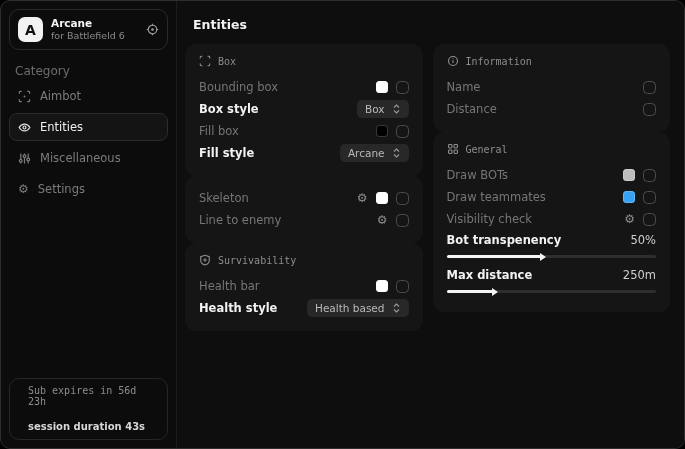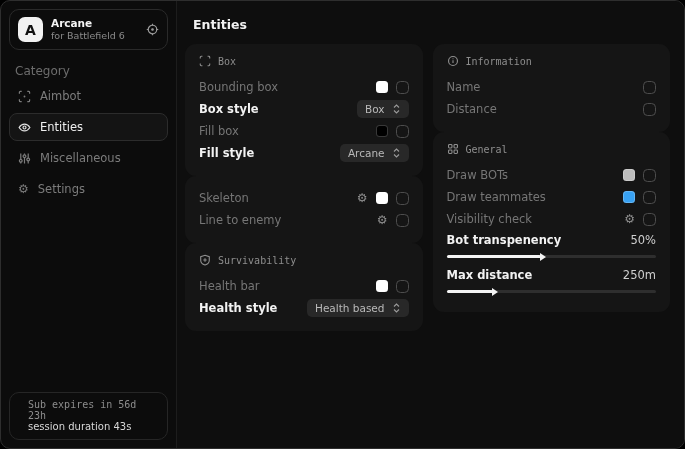--- a/index.html
+++ b/index.html
@@ -18,21 +18,21 @@
   .brand-sub{font-size:9.5px;color:#8b8b8b;}
   .brand-ico{color:#9a9a9a;display:flex;}
   .cat-label{font-size:12px;color:#6d6d6d;margin:14px 0 4px 6px;}
   .nav{display:flex;flex-direction:column;gap:3px;}
   .nav-item{display:flex;align-items:center;gap:9px;padding:6px 8px;border-radius:8px;border:1px solid transparent;font-size:11.5px;color:#7c7c7c;cursor:default;}
   .nav-item .nico{display:flex;color:#7c7c7c;}
   .nav-item.active{color:#efefef;background:#141414;border-color:#2c2c2c;}
   .nav-item.active .nico{color:#dedede;}
   .subbox{position:absolute;left:8px;right:8px;bottom:8px;border:1px solid #262626;border-radius:10px;padding:6px 18px 7px;}
   .sub1{font-family:"DejaVu Sans Mono",monospace;font-size:10px;color:#8d8d8d;}
-  .sub2{font-size:10px;color:#d8d8d8;font-weight:normal;margin-top:0;}
+  .sub2{font-size:10px;color:#d8d8d8;font-weight:bold;margin-top:14px;}
   
   .main{position:absolute;left:176px;right:0;top:0;bottom:0;background:#0e0e0e;padding:14px 14px 0 8px;overflow:hidden;}
   .page-title{font-size:12.5px;font-weight:bold;color:#f2f2f2;margin:2px 0 12px 8px;}
   .cols{display:flex;gap:10px;align-items:flex-start;}
   .col{flex:1;display:flex;flex-direction:column;min-width:0;}
   .card{background:#151515;border-radius:11px;padding:11px 14px 12px;}
   .sec-head{display:flex;align-items:center;gap:7px;color:#8e8e8e;font-family:"DejaVu Sans Mono",monospace;font-size:10px;margin-bottom:9px;}
   .sec-head .sico{display:flex;color:#8e8e8e;}
   .row{display:flex;align-items:center;justify-content:space-between;min-height:22px;text-align:right;}
   .lbl{font-size:11.5px;color:#767676;}

